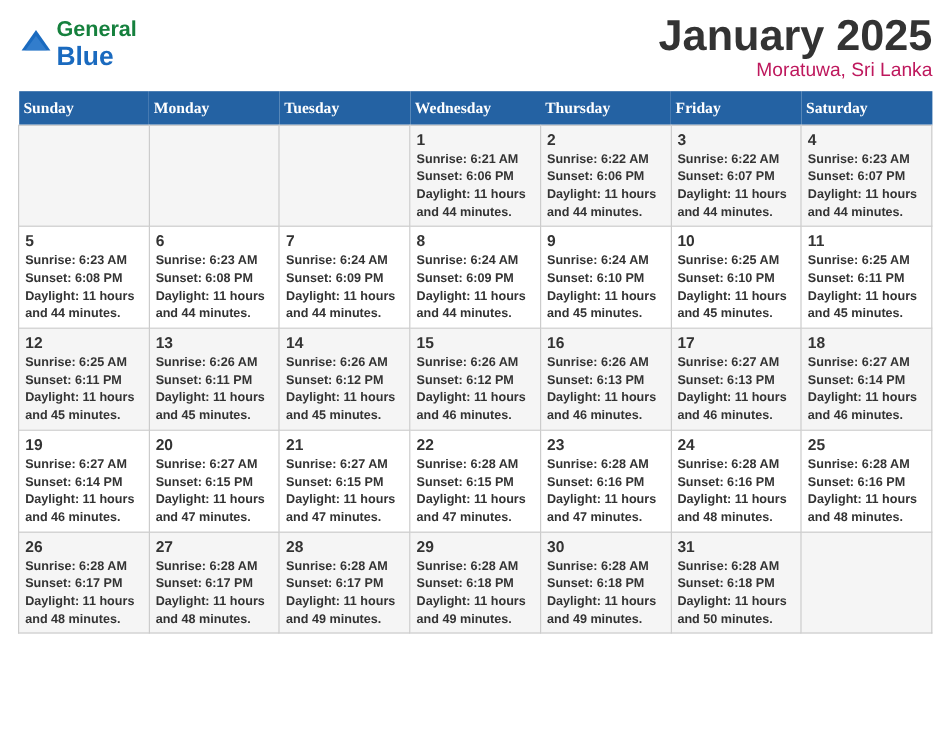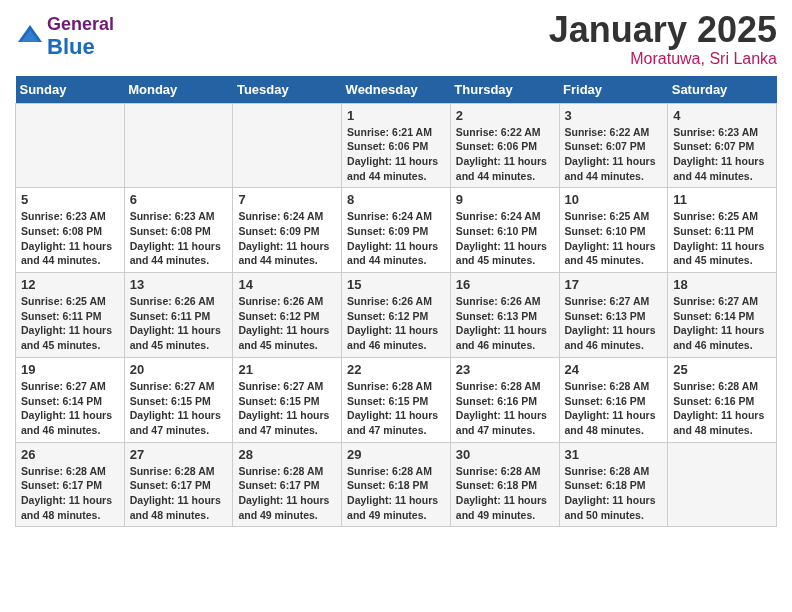--- a/index.html
+++ b/index.html
@@ -22,21 +22,21 @@
       margin-top: 5px;
     }
     .logo-text {
       display: flex;
       flex-direction: column;
       line-height: 1.1;
     }
     .logo-general {
       font-size: 18px;
       font-weight: bold;
-      color: #701a75;
+      color: #15803d;
     }
     .logo-blue {
       font-size: 22px;
       font-weight: bold;
       color: #1a6abf;
     }
     .logo-icon {
       width: 30px;
       height: 30px;
       margin-right: 2px;
@@ -59,20 +59,21 @@
       border-collapse: collapse;
       font-size: 11px;
     }
     thead tr th {
       background-color: #2462a3;
       color: #fff;
       padding: 6px 4px;
       text-align: left;
       font-size: 13px;
       font-weight: bold;
+      font-family: Liberation Serif, serif;
     }
     tbody tr td {
       border: 1px solid #ccc;
       vertical-align: top;
       padding: 4px 5px;
       width: calc(100% / 7);
       min-height: 70px;
       height: 70px;
     }
     tbody tr:nth-child(odd) td {

